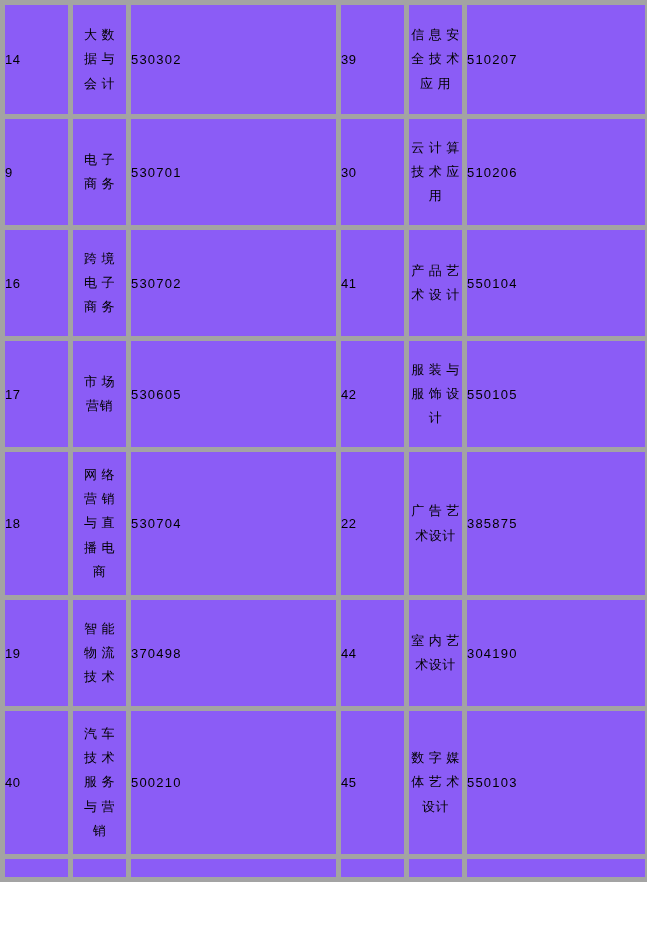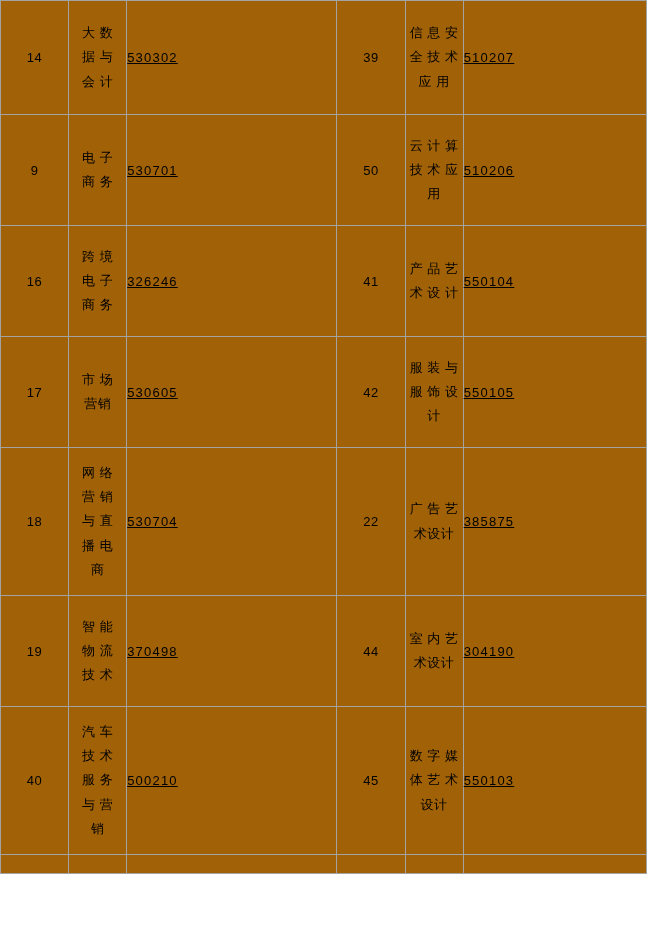--- a/index.html
+++ b/index.html
@@ -21,55 +21,53 @@
     background: #ffffff;
   }
   table.majors-table {
     border-collapse: collapse;
     width: 647px;
     table-layout: fixed;
     margin: 0;
     padding: 0;
   }
   table.majors-table td {
-    border: 1px solid #a3a3a3;
+    border: 5px solid #a3a3a3;
     padding: 0;
     vertical-align: middle;
     font-size: 13px;
     color: #000000;
-    background: #a16207;
+    background: #8b5cf6;
   }
   
   col.c-no1   { width: 68px; }
   col.c-name1 { width: 58px; }
   col.c-code1 { width: 210px; }
   col.c-no2   { width: 68px; }
   col.c-name2 { width: 58px; }
   col.c-code2 { width: 183px; }
 
   .cell-no {
-    text-align: center;
     font-size: 13.5px;
     letter-spacing: 0.5px;
     padding: 0 2px;
   }
   .cell-name {
     text-align: center;
     padding: 4px 4px;
     line-height: 1.85;
     font-size: 13px;
     letter-spacing: 0.5px;
     word-break: break-all;
   }
   .cell-code {
     text-align: left;
     padding-left: 5px;
     font-size: 13.5px;
     letter-spacing: 1.2px;
-    text-decoration: underline;
   }
   .name-line {
     display: block;
     white-space: nowrap;
   }
   .last-row td {
     height: 18px;
     border-bottom: none;
   }
 </style>
@@ -105,37 +103,37 @@
         <td class="cell-code">510207</td>
       </tr>
 
       <tr style="height:111px;">
         <td class="cell-no">9</td>
         <td class="cell-name">
           <span class="name-line">电 子</span>
           <span class="name-line">商 务</span>
         </td>
         <td class="cell-code">530701</td>
-        <td class="cell-no">50</td>
+        <td class="cell-no">30</td>
         <td class="cell-name">
           <span class="name-line">云 计 算</span>
           <span class="name-line">技 术 应</span>
           <span class="name-line">用</span>
         </td>
         <td class="cell-code">510206</td>
       </tr>
 
       <tr style="height:111px;">
         <td class="cell-no">16</td>
         <td class="cell-name">
           <span class="name-line">跨 境</span>
           <span class="name-line">电 子</span>
           <span class="name-line">商 务</span>
         </td>
-        <td class="cell-code">326246</td>
+        <td class="cell-code">530702</td>
         <td class="cell-no">41</td>
         <td class="cell-name">
           <span class="name-line">产 品 艺</span>
           <span class="name-line">术 设 计</span>
         </td>
         <td class="cell-code">550104</td>
       </tr>
 
       <tr style="height:111px;">
         <td class="cell-no">17</td>

